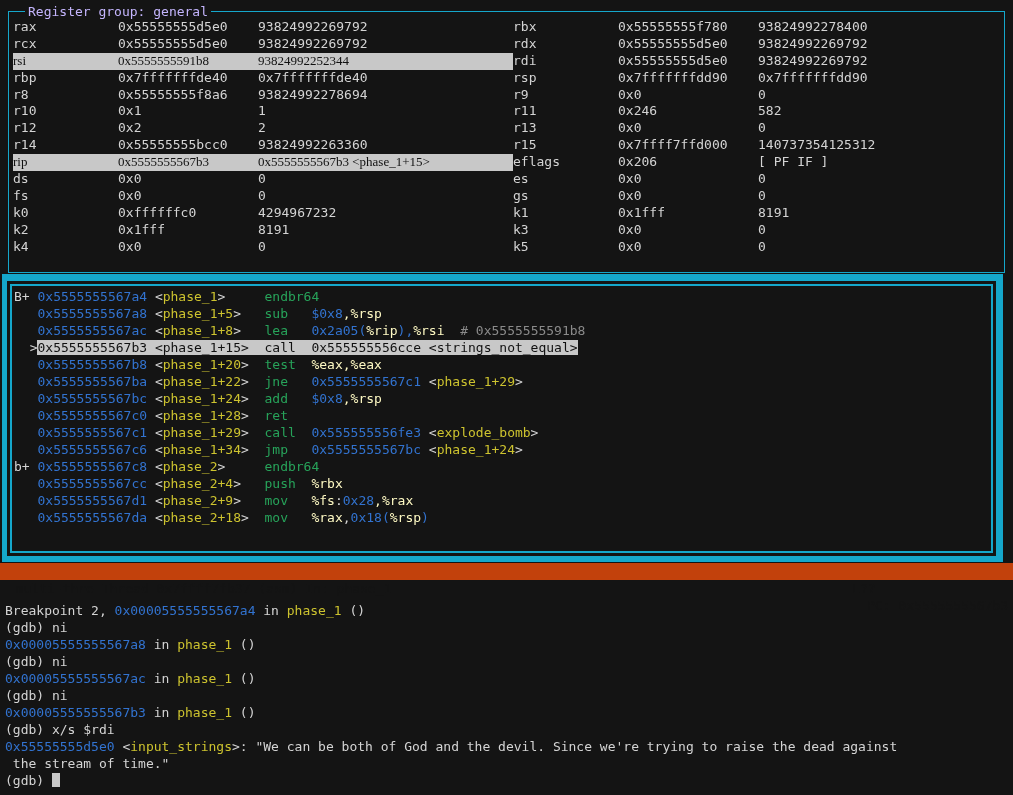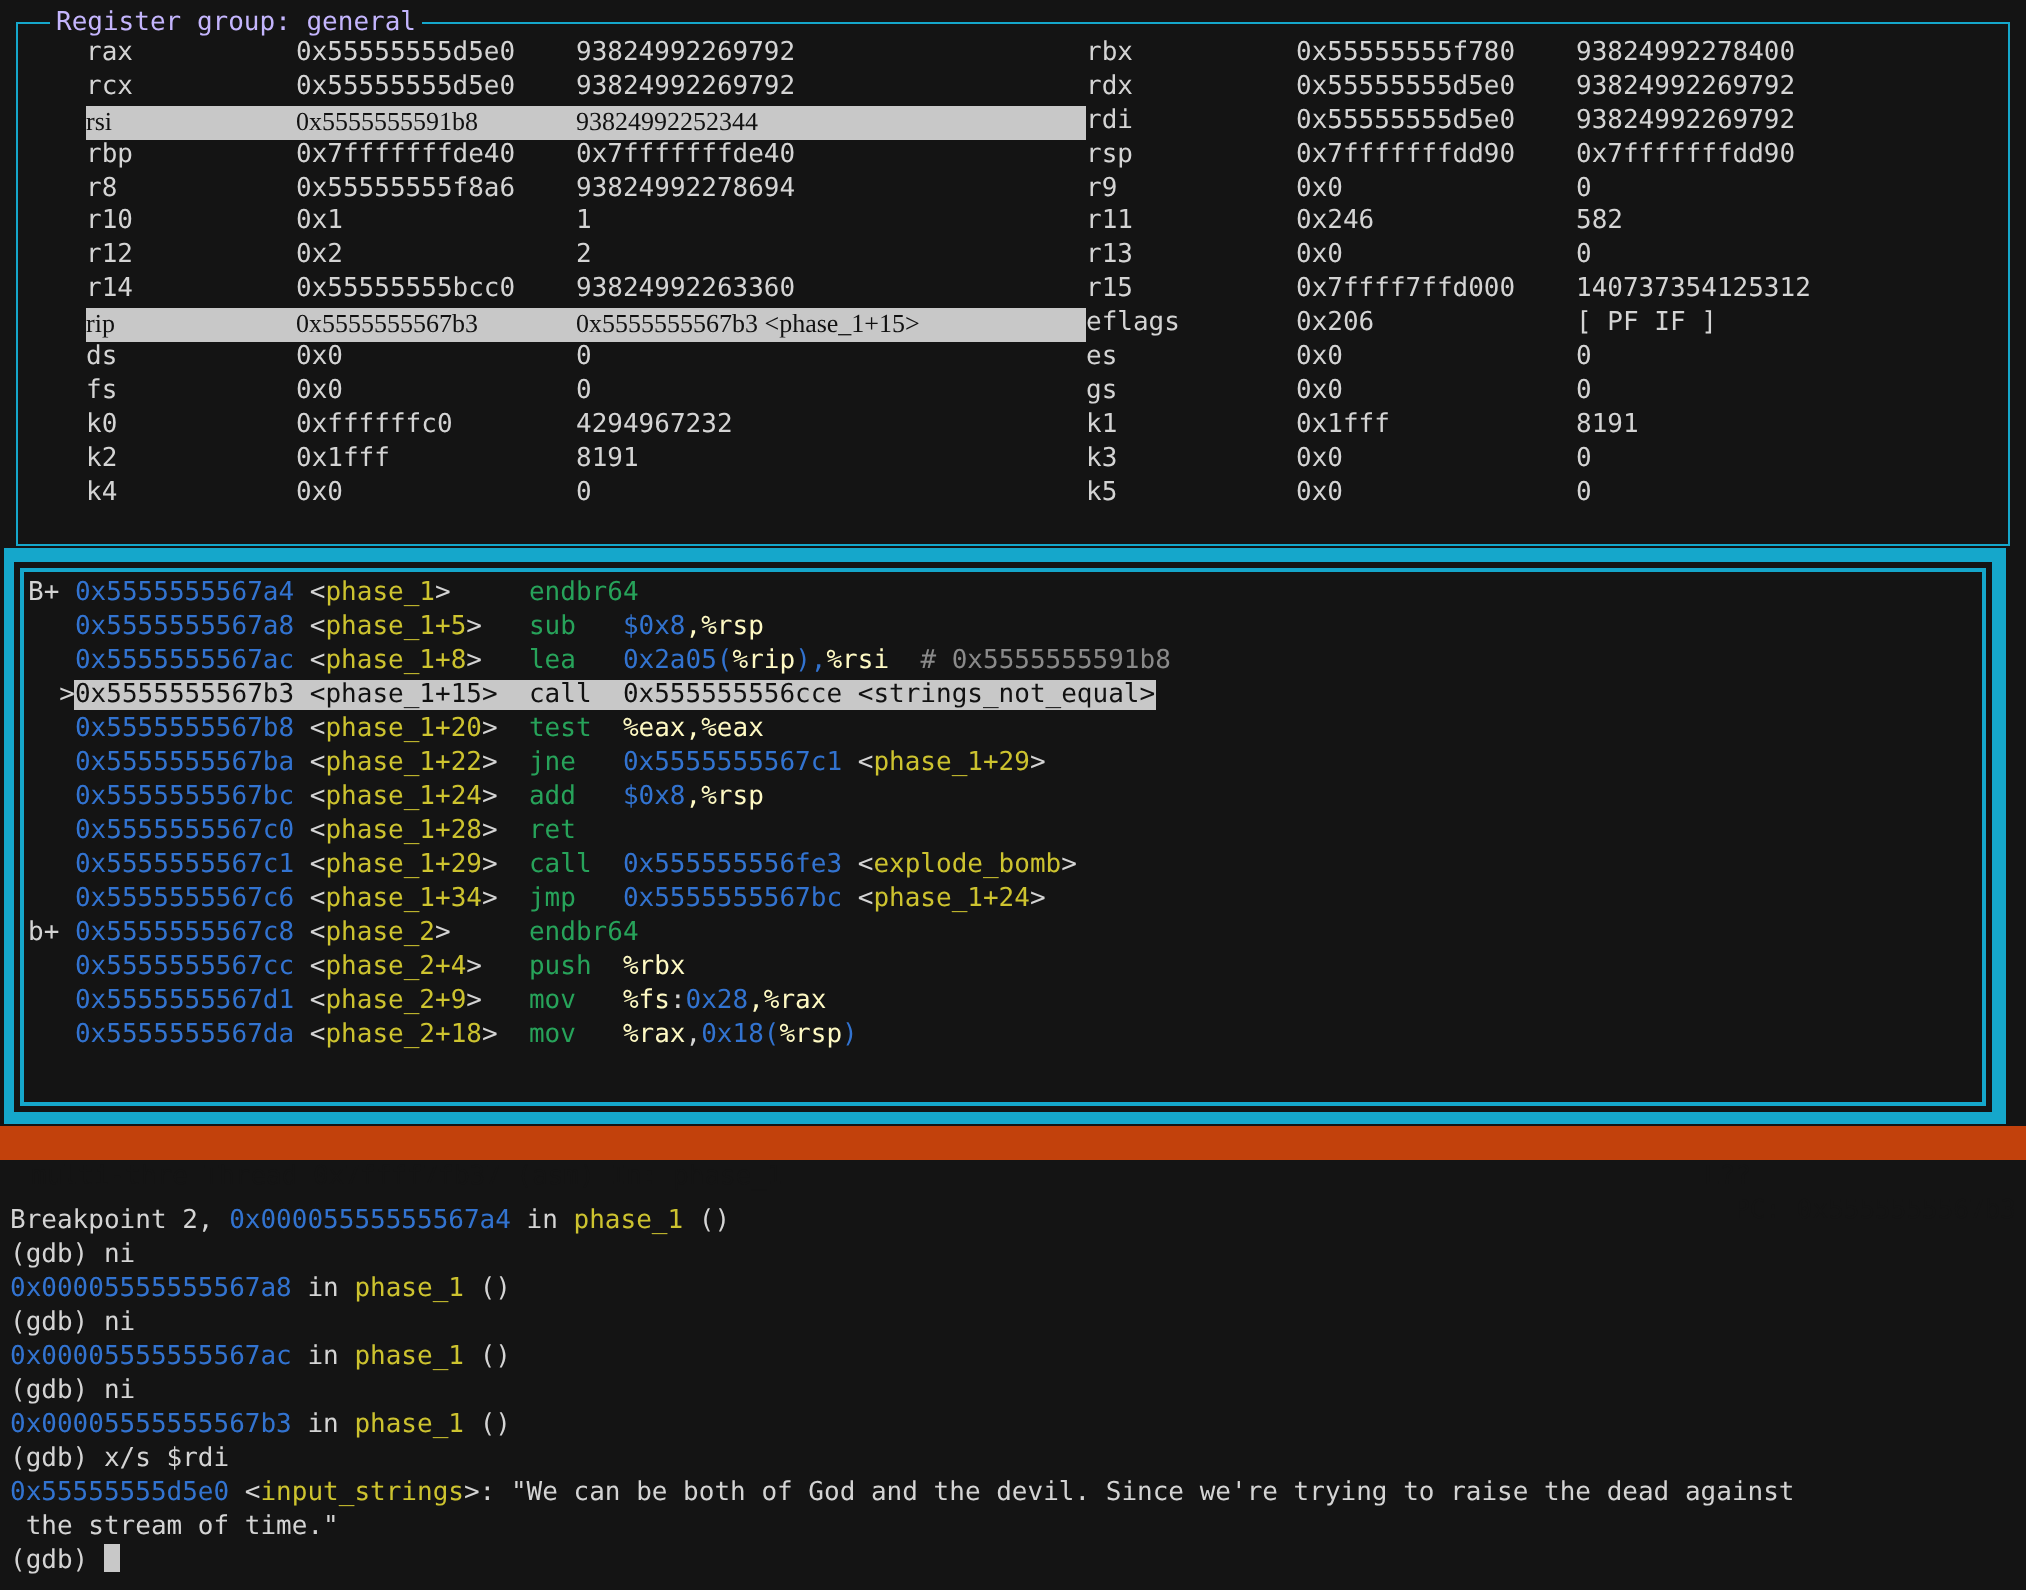--- a/index.html
+++ b/index.html
@@ -11,21 +11,21 @@
   .c-y{color:#cdc32f}
   .c-g{color:#27a35a}
   .c-r{color:#fef9c3}
   .c-c{color:#8a8a8a}
   
   .reg-panel{position:absolute;left:8px;top:11px;width:997px;height:262px;
              border:1px solid #15a7cb;box-sizing:border-box;}
   .reg-title{position:absolute;left:4px;top:-9px;height:17px;line-height:17px;
              background:#141414;color:#c4b5fd;padding:0 3px;white-space:pre;margin-left:12px;}
   .reg-rows{position:absolute;left:0;top:7px;right:0;padding-left:4px;overflow:hidden;bottom:1px;}
-  .reg-row{display:flex;height:16.9px;line-height:16.9px;white-space:pre;margin-left:30px;}
+  .reg-row{display:flex;height:16.9px;line-height:16.9px;white-space:pre;}
   .reg-half{display:flex;width:500px;flex:0 0 500px;}
   .reg-half.hl{background:#c8c8c8;color:#111;font-family:Liberation Serif, serif;}
   .reg-name{width:105px;flex:0 0 105px;}
   .reg-hex{width:140px;flex:0 0 140px;}
   .reg-dec{flex:1;}
   
   .asm-frame{position:absolute;left:2px;top:274px;width:1001px;height:288px;
              background:#15a7cb;box-sizing:border-box;
              padding:7px 7px 6px 5px;}
   .asm-inner{width:100%;height:100%;background:#141414;box-sizing:border-box;padding:3px;}

